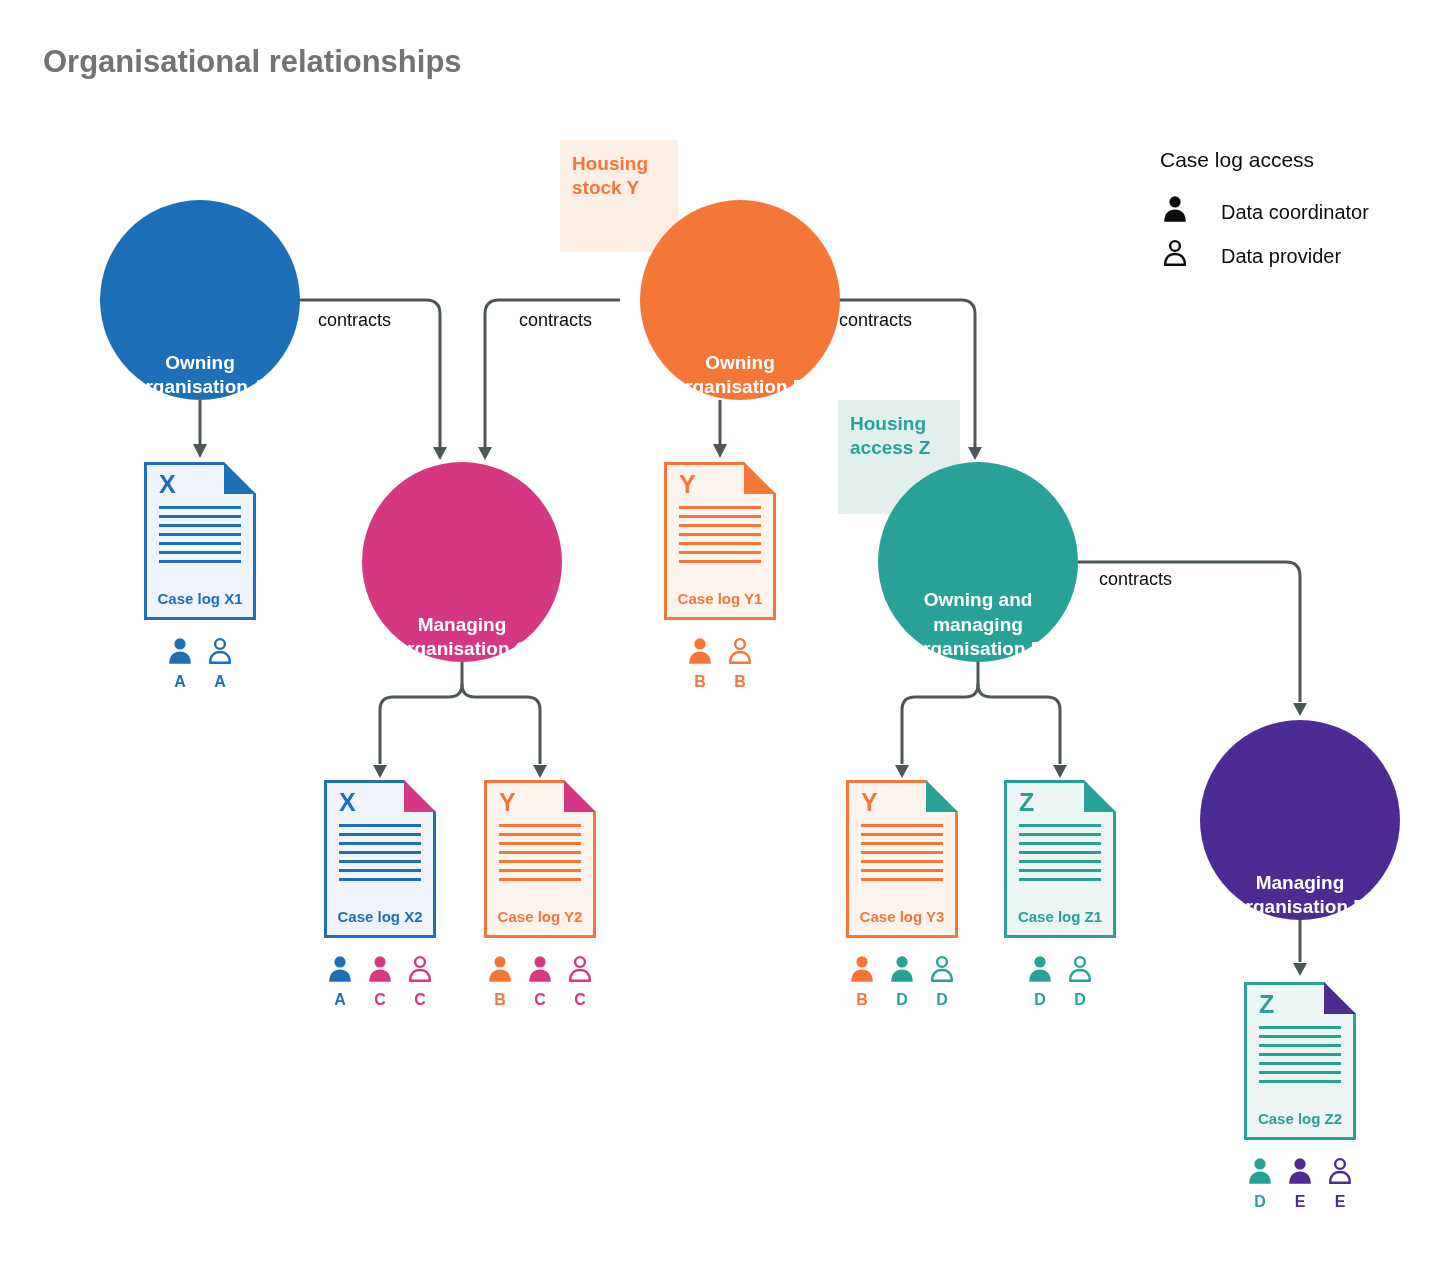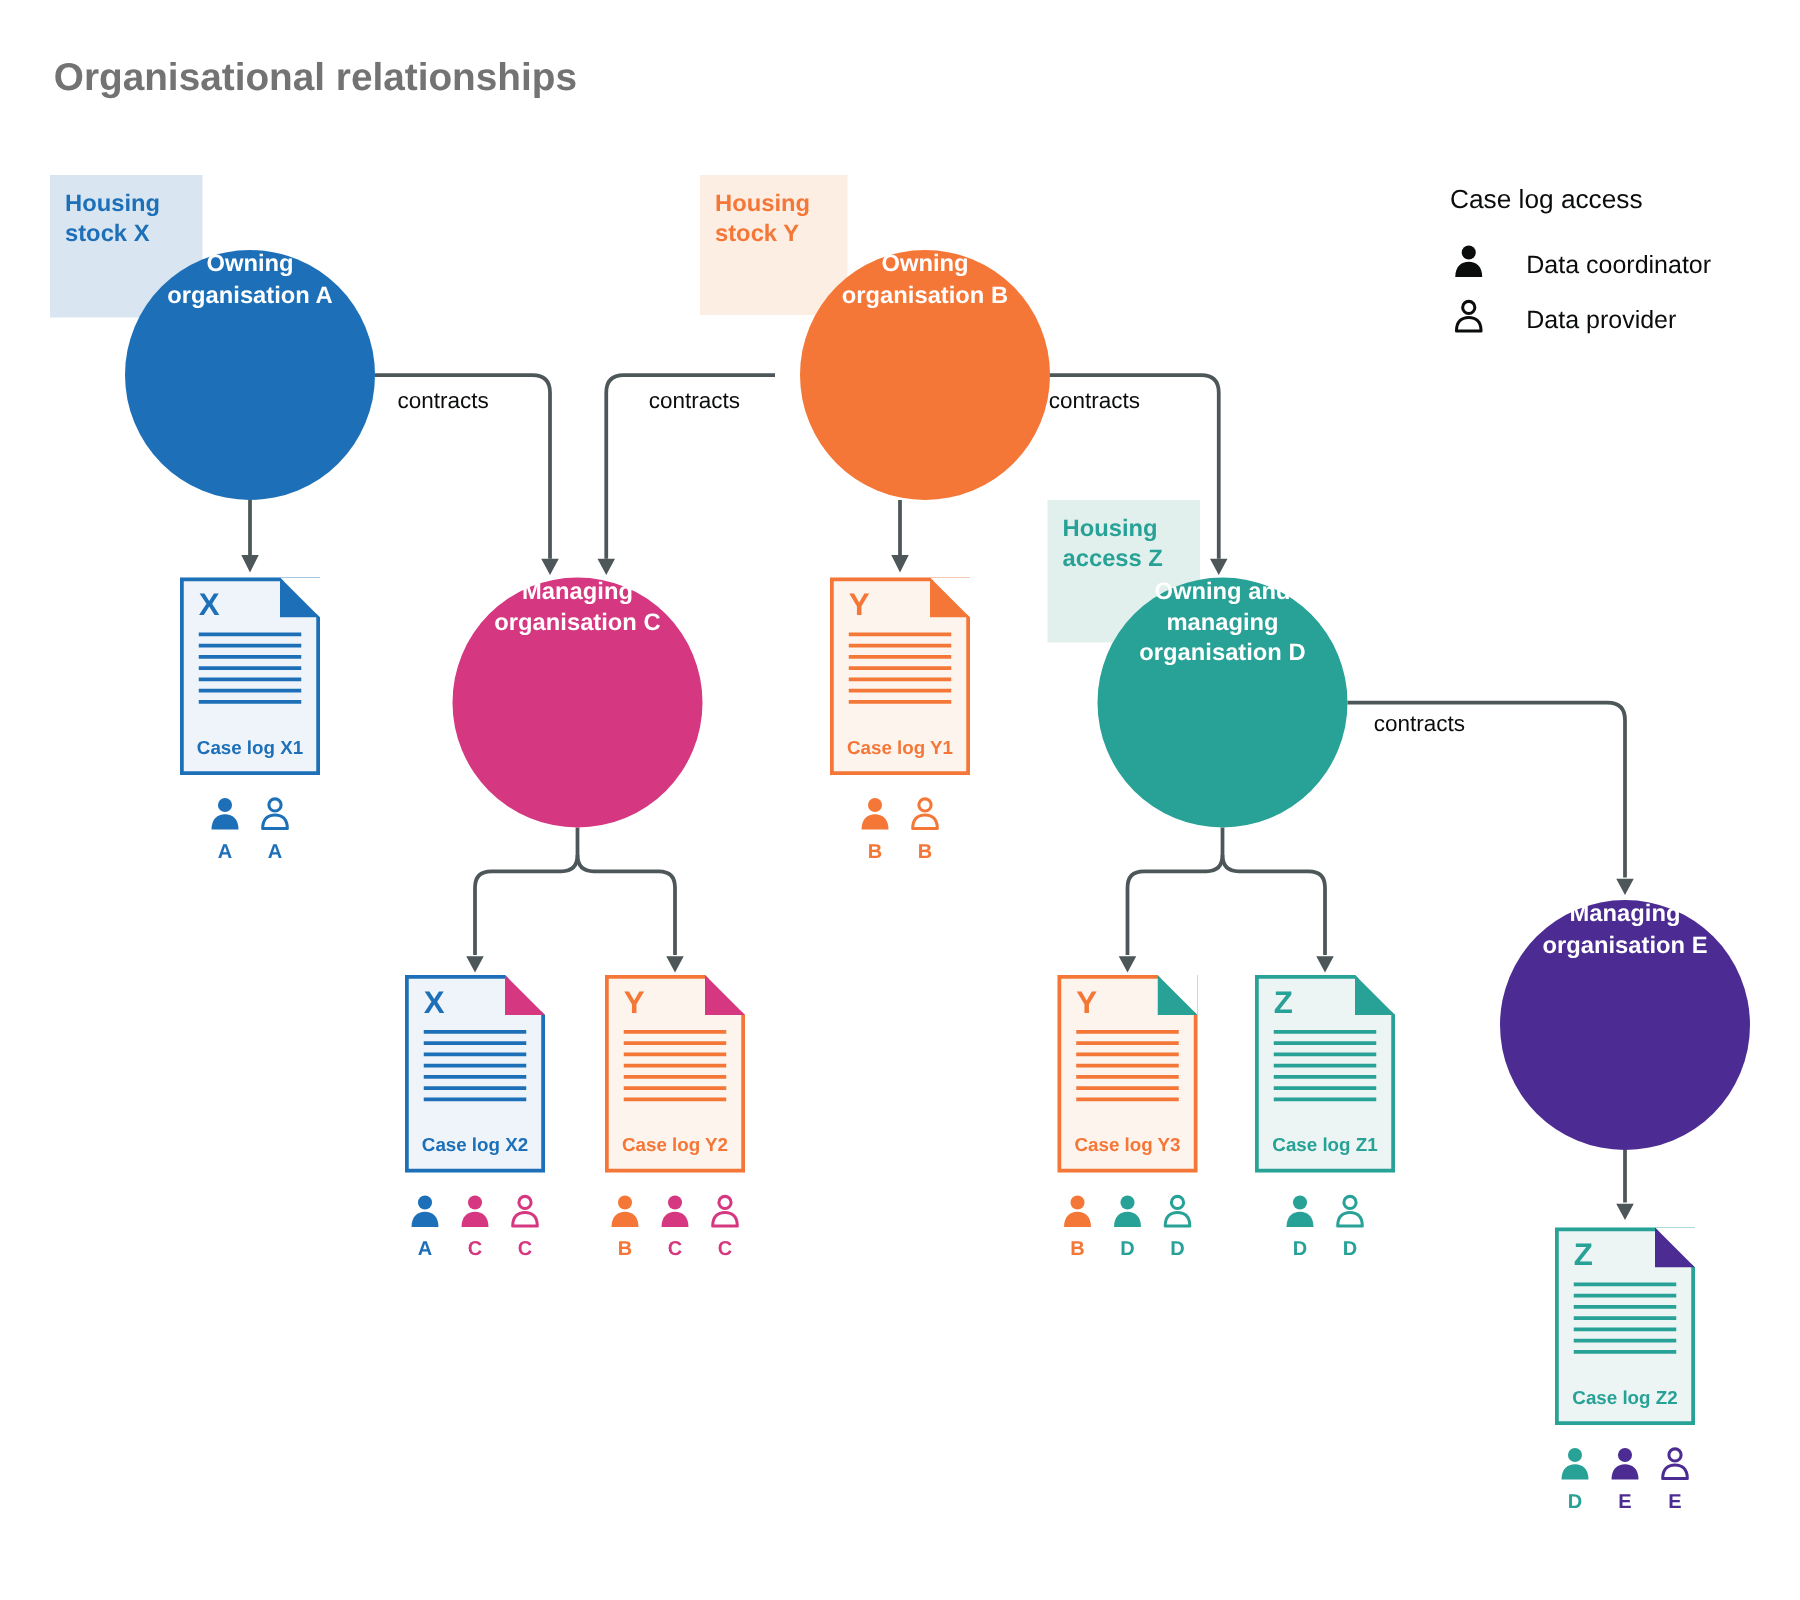--- a/index.html
+++ b/index.html
@@ -9,21 +9,21 @@
 
   .title { position:absolute; left:43px; top:44px; font-size:31px; font-weight:bold; color:#737373; }
 
   .connectors { position:absolute; left:0; top:0; z-index:1; }
 
   .stock { position:absolute; z-index:0; padding:12px; font-size:19px; font-weight:bold; line-height:1.25; }
   .stock-x { left:40px;  top:140px; width:122px; height:114px; background:#d9e5f1; color:#1d70b8; }
   .stock-y { left:560px; top:140px; width:118px; height:112px; background:#fdeee3; color:#f47738; }
   .stock-z { left:838px; top:400px; width:122px; height:114px; background:#e2f0ed; color:#28a197; }
 
-  .org { position:absolute; width:200px; height:200px; border-radius:50%; display:flex; align-items:flex-start; justify-content:center; text-align:center; color:#ffffff; font-weight:bold; font-size:19px; line-height:1.3; z-index:2; }
+  .org { position:absolute; width:200px; height:200px; border-radius:50%; display:flex; align-items:flex-end; justify-content:center; text-align:center; color:#ffffff; font-weight:bold; font-size:19px; line-height:1.3; z-index:2; }
   .org span { width:164px; }
   .org-a { left:100px;  top:200px; background:#1d70b8; }
   .org-b { left:640px;  top:200px; background:#f47738; }
   .org-c { left:362px;  top:462px; background:#d53880; }
   .org-d { left:878px;  top:462px; background:#28a197; }
   .org-e { left:1200px; top:720px; background:#4c2c92; }
 
   .contracts { position:absolute; font-size:18px; color:#0b0c0c; z-index:1; }
 
   .doc { position:absolute; width:112px; height:158px; border:3px solid currentColor; z-index:2; }
@@ -77,21 +77,20 @@
       <polygon points="968,447 982,447 975,460"></polygon>
       <polygon points="1293,703 1307,703 1300,716"></polygon>
       <polygon points="373,765 387,765 380,778"></polygon>
       <polygon points="533,765 547,765 540,778"></polygon>
       <polygon points="895,765 909,765 902,778"></polygon>
       <polygon points="1053,765 1067,765 1060,778"></polygon>
       <polygon points="1293,963 1307,963 1300,976"></polygon>
     </g>
   </svg>
 
-  <div class="stock stock-x">Housing stock X</div>
   <div class="stock stock-y">Housing stock Y</div>
   <div class="stock stock-z">Housing access Z</div>
 
   <div class="org org-a">
       <span>Owning organisation A</span>
     </div>
   <div class="org org-b">
       <span>Owning organisation B</span>
     </div>
   <div class="org org-c">

